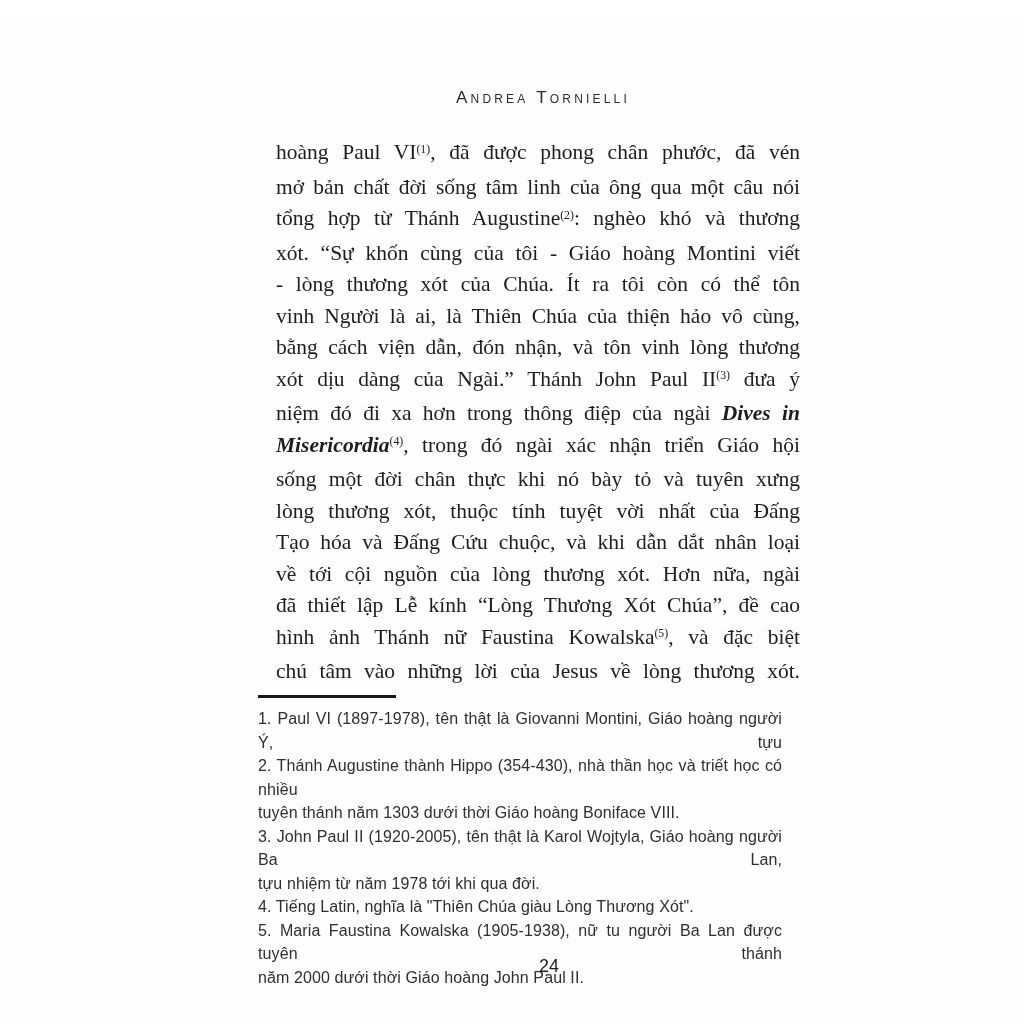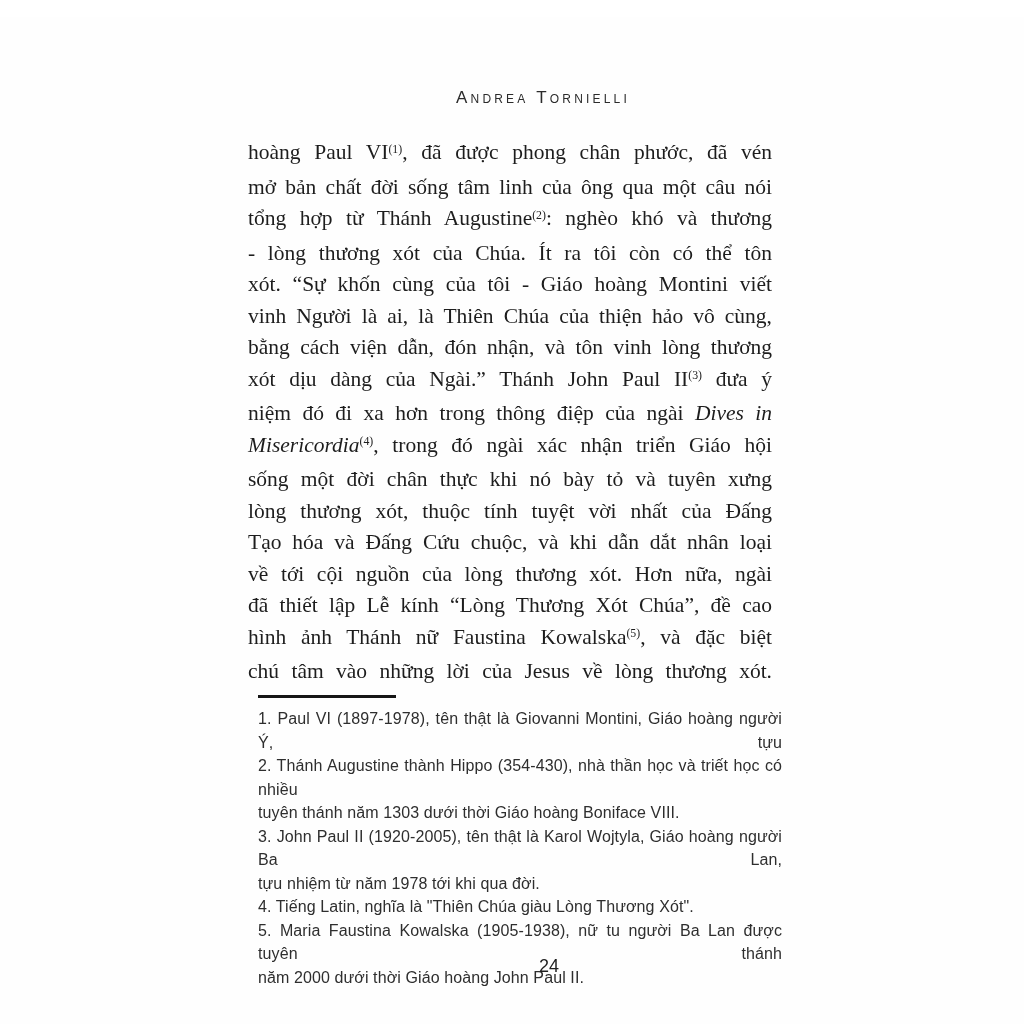--- a/index.html
+++ b/index.html
@@ -21,32 +21,32 @@
     transform: translateX(-50%);
     font-family: "Liberation Sans", sans-serif;
     font-variant: small-caps;
     font-size: 17px;
     letter-spacing: 3.2px;
     color: #2b2b2b;
     white-space: nowrap;
   }
   .body-text {
     position: absolute;
-    left: 248px; top: 120px; width: 524px;
+    left: 276px; top: 120px; width: 524px;
     font-size: 21.5px;
     line-height: 31.5px;
     color: #1d1d1d;
   }
   .bline {
     text-align: justify;
     text-align-last: justify;
     text-justify: inter-word;
     white-space: normal;
   }
-  .bline .i { font-style: italic; }
+  .bline .i { font-style: italic; font-weight: bold; }
   .bline .sup {
     font-size: 0.55em;
     vertical-align: baseline;
     position: relative;
     top: -0.55em;
     letter-spacing: 0;
   }
   .footnote-separator {
     position: absolute;
     left: 258px; top: 678px;
@@ -84,22 +84,22 @@
 <body>
 
 <div class="page">
 
   <div class="running-header">Andrea Tornielli</div>
 
   <div class="body-text">
       <div class="bline"><span>hoàng Paul VI</span><span class="sup">(1)</span><span>, đã được phong chân phước, đã vén</span></div>
       <div class="bline"><span>mở bản chất đời sống tâm linh của ông qua một câu nói</span></div>
       <div class="bline"><span>tổng hợp từ Thánh Augustine</span><span class="sup">(2)</span><span>: nghèo khó và thương</span></div>
+      <div class="bline"><span>xót. “Sự khốn cùng của tôi - Giáo hoàng Montini viết</span></div>
       <div class="bline"><span>- lòng thương xót của Chúa. Ít ra tôi còn có thể tôn</span></div>
-      <div class="bline"><span>xót. “Sự khốn cùng của tôi - Giáo hoàng Montini viết</span></div>
       <div class="bline"><span>vinh Người là ai, là Thiên Chúa của thiện hảo vô cùng,</span></div>
       <div class="bline"><span>bằng cách viện dẫn, đón nhận, và tôn vinh lòng thương</span></div>
       <div class="bline"><span>xót dịu dàng của Ngài.” Thánh John Paul II</span><span class="sup">(3)</span><span> đưa ý</span></div>
       <div class="bline"><span>niệm đó đi xa hơn trong thông điệp của ngài </span><span class="i">Dives in</span></div>
       <div class="bline"><span class="i">Misericordia</span><span class="sup">(4)</span><span>, trong đó ngài xác nhận triển Giáo hội</span></div>
       <div class="bline"><span>sống một đời chân thực khi nó bày tỏ và tuyên xưng</span></div>
       <div class="bline"><span>lòng thương xót, thuộc tính tuyệt vời nhất của Đấng</span></div>
       <div class="bline"><span>Tạo hóa và Đấng Cứu chuộc, và khi dẫn dắt nhân loại</span></div>
       <div class="bline"><span>về tới cội nguồn của lòng thương xót. Hơn nữa, ngài</span></div>
       <div class="bline"><span>đã thiết lập Lễ kính “Lòng Thương Xót Chúa”, đề cao</span></div>

